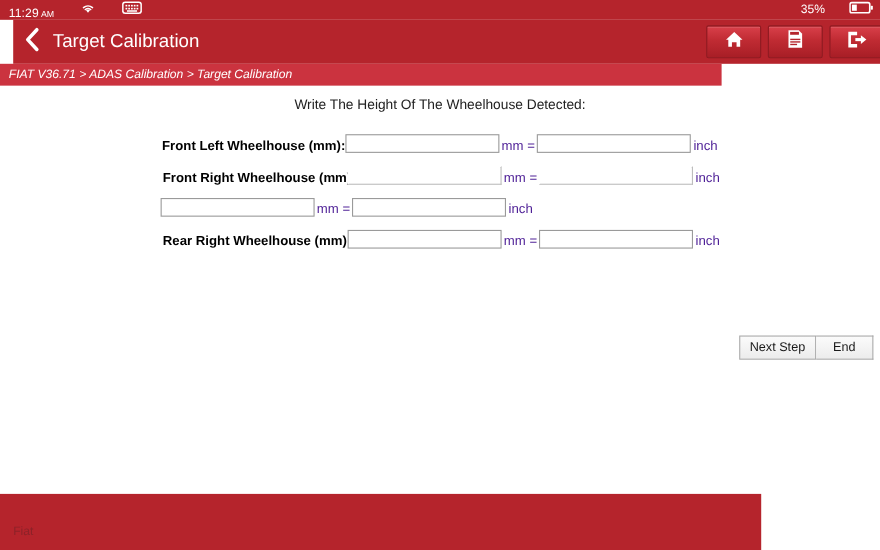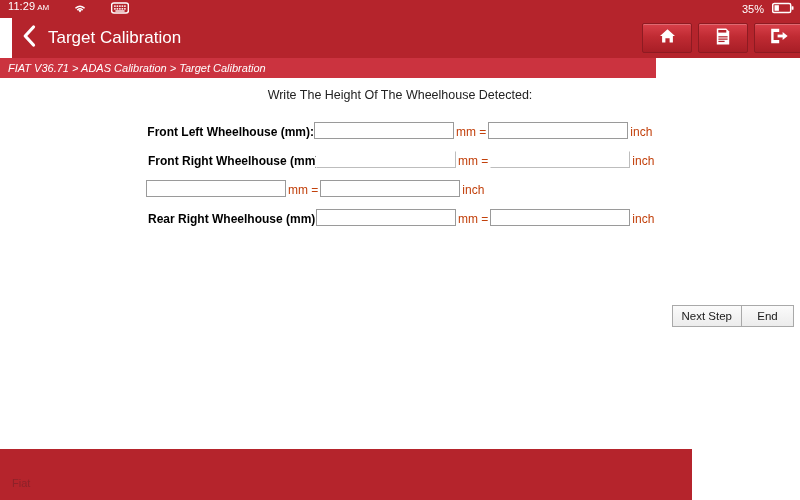--- a/index.html
+++ b/index.html
@@ -22,22 +22,22 @@
   .statusbar {
     position: absolute;
     top: 0; left: 0;
     width: 800px; height: 18px;
     background: #b5242c;
     display: flex;
     align-items: center;
     padding: 0 6px 0 8px;
     color: #ffffff;
   }
-  .status-left { display: flex; align-items: flex-start; gap: 24px; }
-  .status-right { margin-left: auto; display: flex; align-items: center; gap: 8px; }
+  .status-left { display: flex; align-items: flex-end; gap: 24px; }
+  .status-right { margin-left: auto; display: flex; align-items: center; gap: 22px; }
   .clock-time { font-size: 11px; letter-spacing: .1px; }
   .clock-ampm { font-size: 8px; margin-left: 2px; }
   .clock { display: flex; align-items: baseline; }
 
   .wifi-icon { display: block; }
   .keyboard-icon { display: block; }
   .battery-pct { font-size: 11px; }
   .battery-icon { display: block; }
 
   
@@ -122,21 +122,21 @@
   .row-label {
     font-size: 12px;
     font-weight: bold;
     color: #000000;
     text-align: right;
     width: 168px;
     flex: 0 0 168px;
   }
   .unit-text {
     font-size: 12px;
-    color: #c2410c;
+    color: #4c1d95;
     padding: 0 2px;
   }
   .fld {
     height: 17px;
     background: #ffffff;
     border: 1px solid #9a9a9a;
     font-size: 12px;
     padding: 0 2px;
     outline: none;
     font-family: "Liberation Sans", sans-serif;

